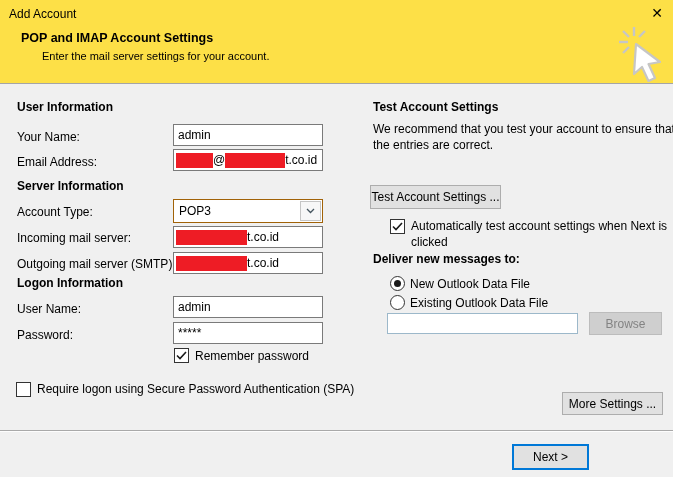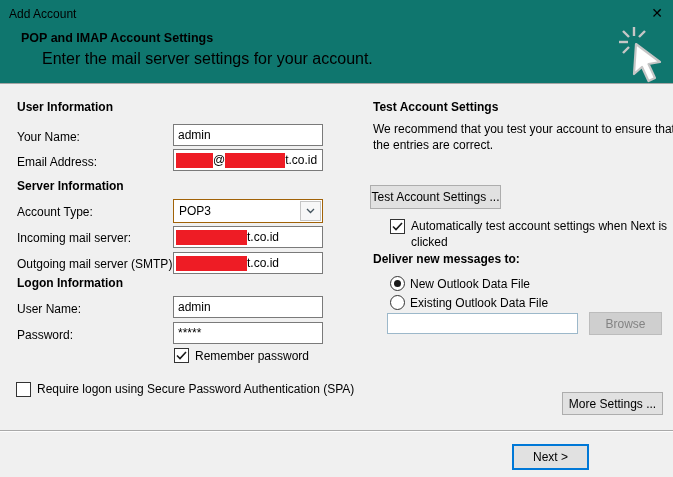--- a/index.html
+++ b/index.html
@@ -1,33 +1,33 @@
 <!DOCTYPE html>
 <html><head>
 <meta charset="utf-8">
 <style>
   * { margin:0; padding:0; box-sizing:border-box; }
   html,body { width:673px; height:477px; }
   body {
     font-family:"Liberation Sans", sans-serif;
     font-size:12px; color:#000; background:#fff; overflow:hidden;
   }
-  .dialog { position:relative; width:673px; height:341px; background:#0f766e; }
+  .dialog { position:relative; width:673px; height:341px; background:#fde047; }
 
   
   .win-title { position:absolute; left:9px; top:7px; font-size:12px; color:#000; }
   .close-btn {
     position:absolute; left:641px; top:0; width:32px; height:26px;
     display:flex; align-items:center; justify-content:center;
     font-size:14px; color:#000; cursor:default; background:transparent; border:none;
   }
 
   
   .hdr-title { position:absolute; left:21px; top:31px; font-weight:bold; font-size:12.5px; }
-  .hdr-sub   { position:absolute; left:42px; top:50px; font-size:16px; }
+  .hdr-sub   { position:absolute; left:42px; top:50px; font-size:11px; }
   .click-icon { position:absolute; left:617px; top:25px; }
 
   
   .body-area {
     position:absolute; left:0; top:83px; width:673px; height:394px;
     background:#f0f0f0; border-top:1px solid #a5a5a5;
   }
   .abs { position:absolute; }
   .sect { font-weight:bold; font-size:12px; }
   .lbl { font-size:12px; white-space:nowrap; }

